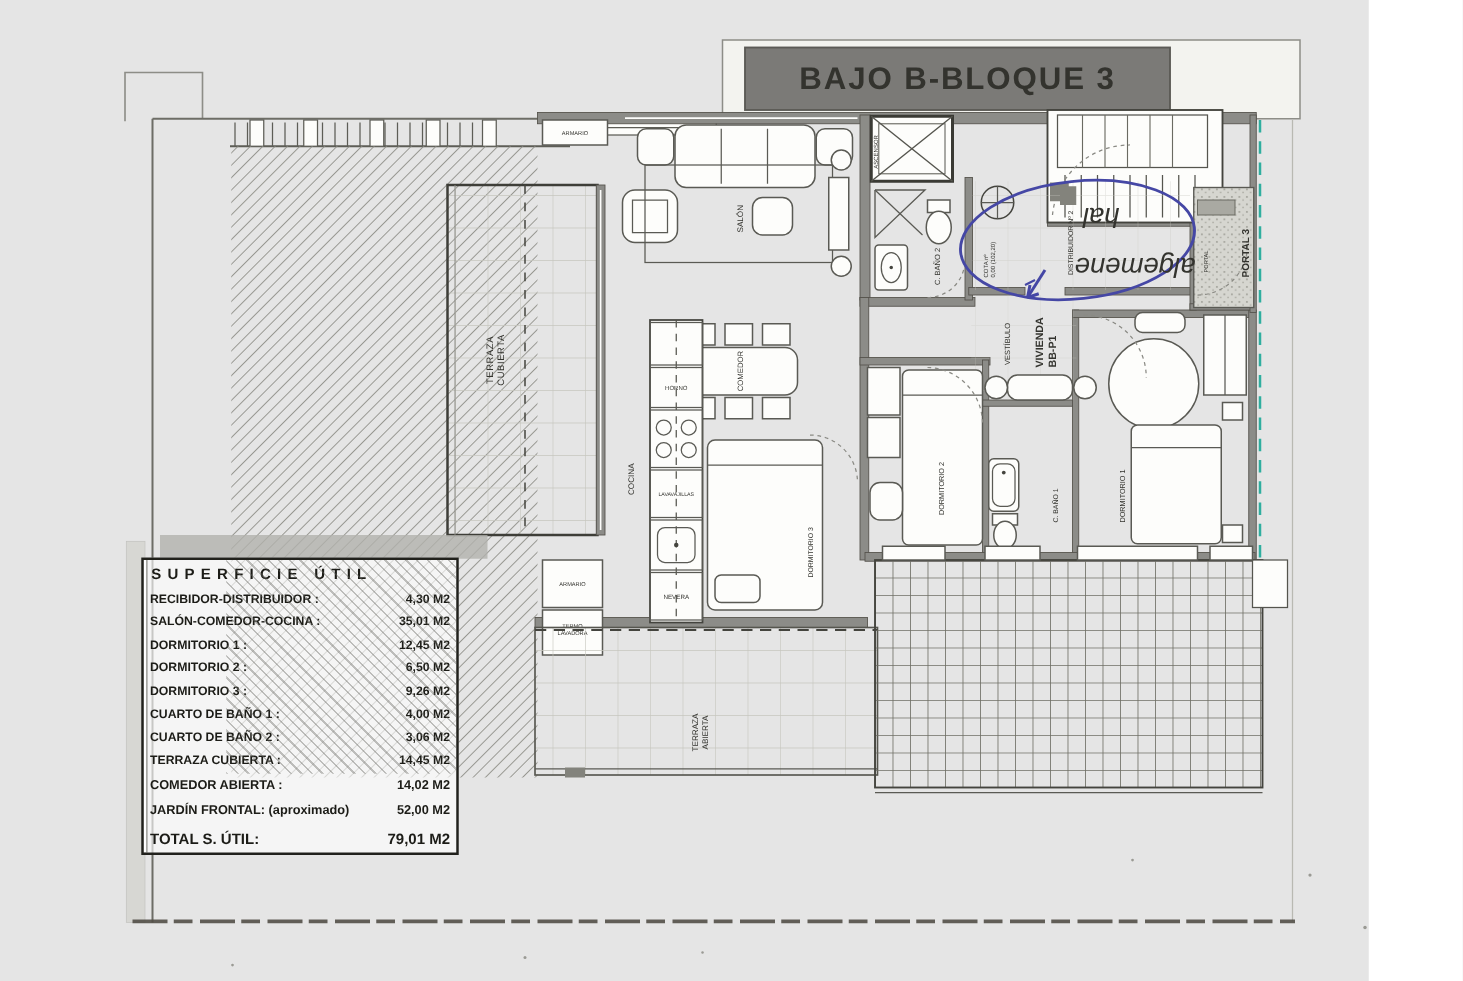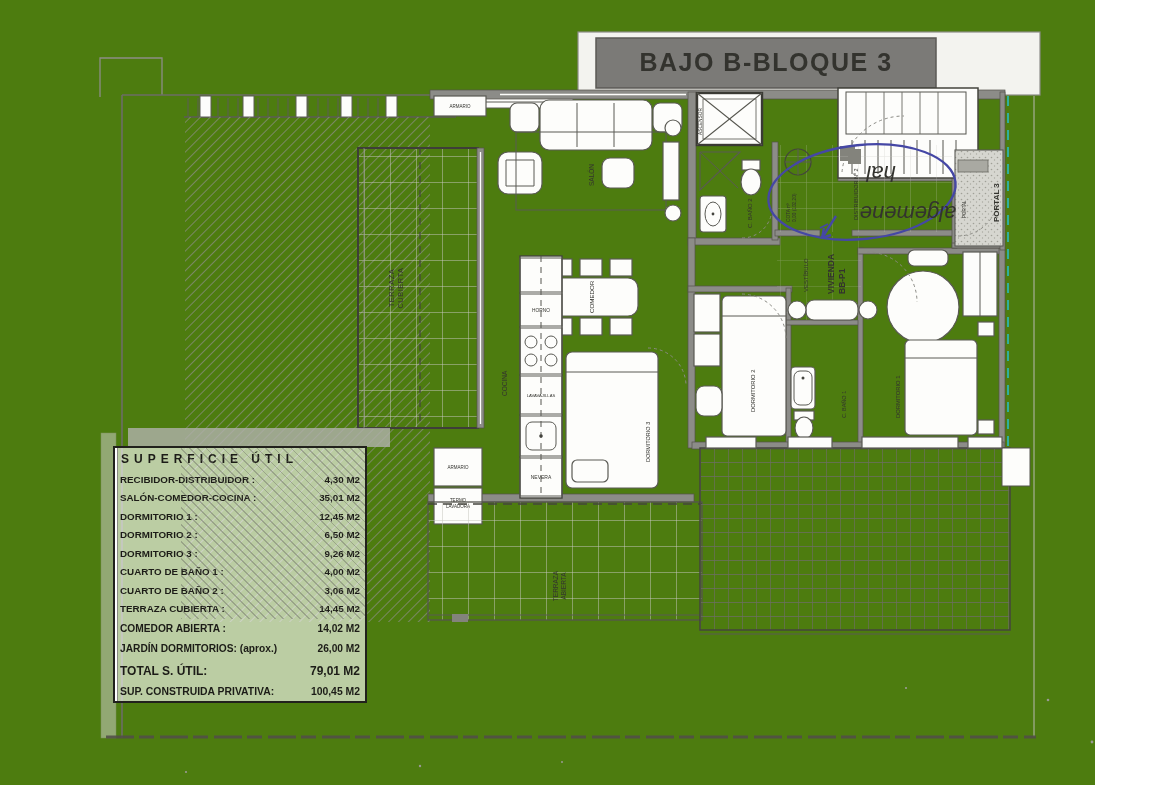--- a/index.html
+++ b/index.html
@@ -1,16 +1,16 @@
 <!DOCTYPE html>
 <html><head>
 <meta charset="utf-8">
 <style>
   html,body{margin:0;padding:0;background:#ffffff;}
-  .stage{position:relative;width:1095px;height:785px;background:#4d7c0f;overflow:hidden;
+  .stage{position:relative;width:1095px;height:785px;background:#e5e5e5;overflow:hidden;
          font-family:"Liberation Sans",sans-serif;}
   .stage svg{position:absolute;left:0;top:0;}
   svg text{fill:#33332e;font-family:"Liberation Sans",sans-serif;}
   .door{fill:none;stroke:#8a8a84;stroke-width:1;stroke-dasharray:3 3;}
   .furn{fill:#fdfdfb;stroke:#5a5a54;stroke-width:1.2;}
   .thin{fill:none;stroke:#5a5a54;stroke-width:1;}
   .wall{fill:#8c8c88;stroke:#55524c;stroke-width:.7;}
 
   
   .area-table{position:absolute;left:113px;top:446px;width:250px;
@@ -348,27 +348,23 @@
   <div class="trow up">
         <span class="tl">TERRAZA CUBIERTA :</span>
         <span class="tv">14,45 M2</span>
       </div>
 
   <div class="trow lo">
         <span class="tl">COMEDOR ABIERTA :</span>
         <span class="tv">14,02 M2</span>
       </div>
   <div class="trow lo">
-        <span class="tl">JARDÍN DORMITORIOS: (aprox.)</span>
-        <span class="tv">26,00 M2</span>
+        <span class="tl">JARDÍN FRONTAL: (aproximado)</span>
+        <span class="tv">52,00 M2</span>
       </div>
 
   <div class="trow total">
         <span class="tl">TOTAL S. ÚTIL:</span>
         <span class="tv">79,01 M2</span>
       </div>
-  <div class="trow sup">
-        <span class="tl">SUP. CONSTRUIDA PRIVATIVA:</span>
-        <span class="tv">100,45 M2</span>
-      </div>
 </div>
 
 </div>
 
 </body></html>

